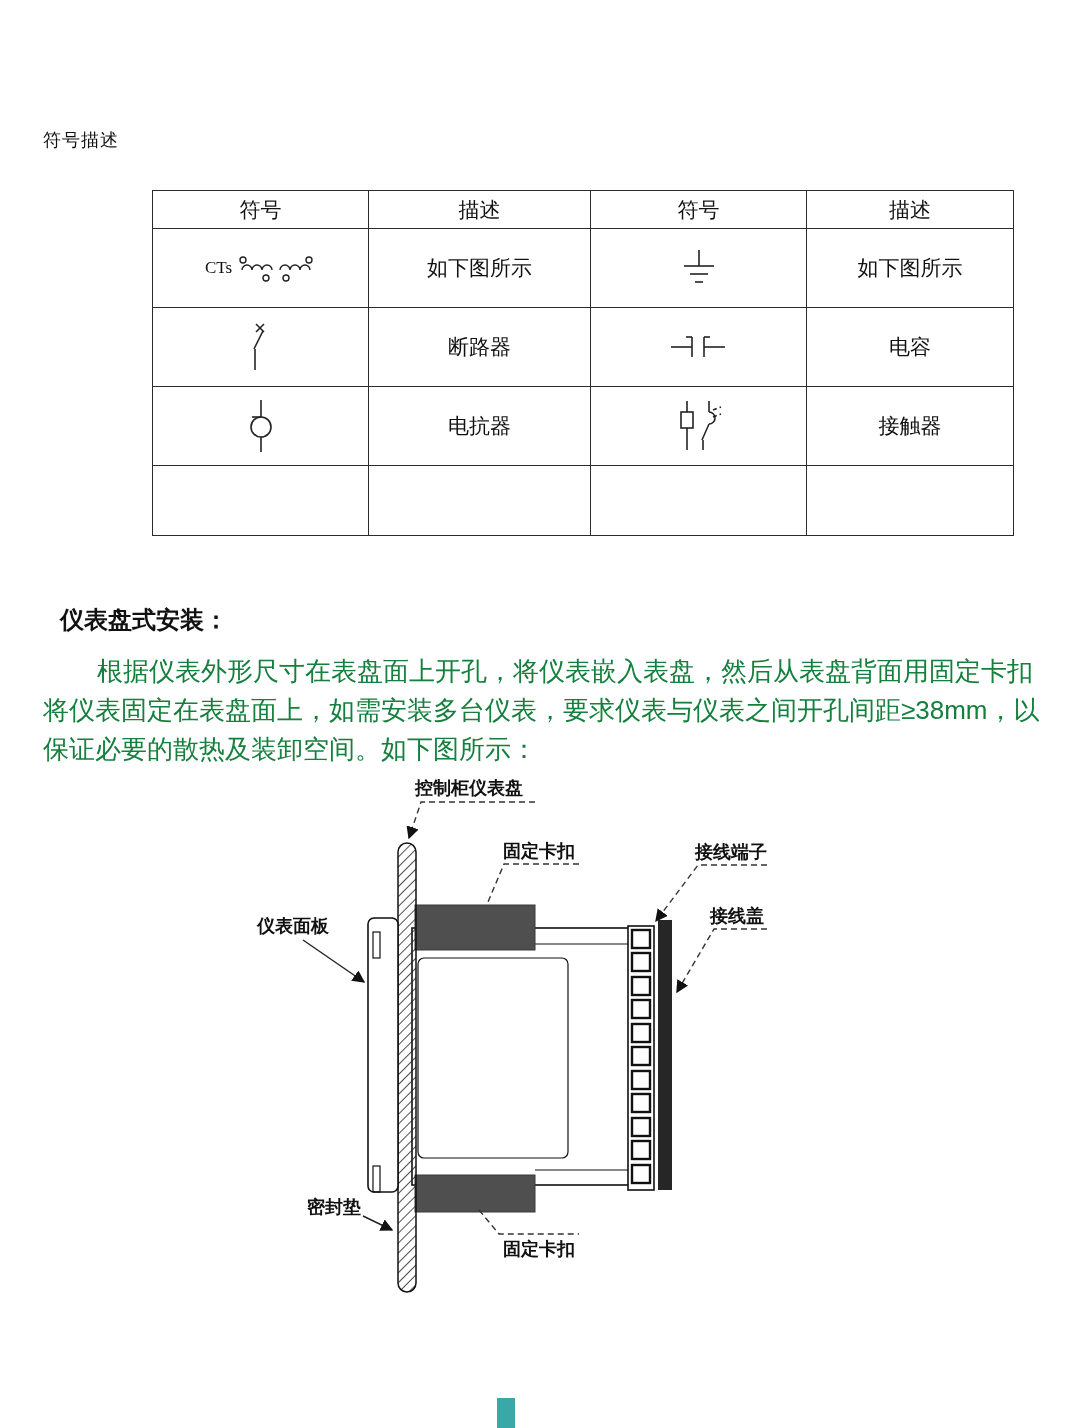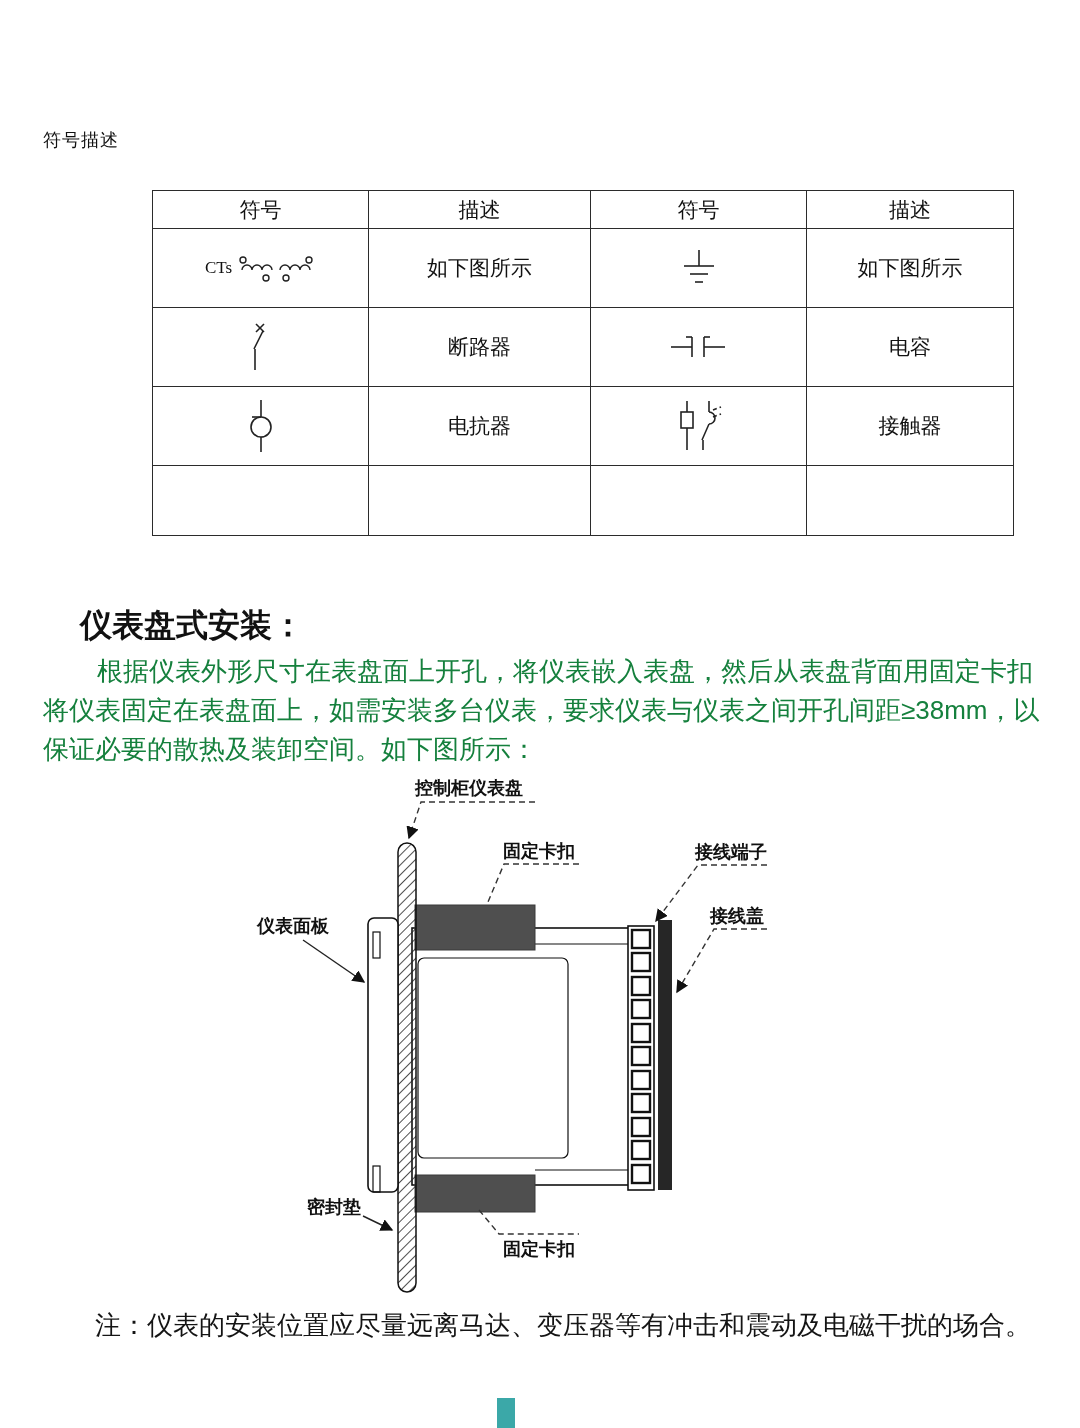--- a/index.html
+++ b/index.html
@@ -15,21 +15,21 @@
     vertical-align:middle; font-size:21px; font-weight:normal; }
   .sym-table tr.hrow { height:38px; }
   .sym-table tr.drow { height:79px; }
   .sym-table tr.erow { height:70px; }
   .symcell { line-height:0; }
   .cts-wrap { display:inline-flex; align-items:center; gap:4px; line-height:normal; }
   .cts-text { font-size:17px; font-family:"Liberation Serif", serif; }
   .icon svg { display:inline-block; vertical-align:middle; }
 
   .sans { font-family:"Liberation Sans", sans-serif; }
-  .install-title { position:absolute; left:80px; top:604px; font-size:32px; font-weight:700; }
+  .install-title { position:absolute; left:60px; top:604px; font-size:24px; font-weight:700; }
   .install-para { position:absolute; left:43px; top:652px; width:1014px;
     font-size:26px; line-height:39px; text-indent:54px; color:#15803d; }
   .note { position:absolute; left:95px; top:1308px; width:960px; font-size:26px; color:#141414; }
 
   .diagram { position:absolute; left:245px; top:772px; }
   .dlabel { font:600 18px "Liberation Sans", sans-serif; fill:#111; }
   .dash { fill:none; stroke:#333; stroke-width:1.4; stroke-dasharray:6 4; }
   .solidline { fill:none; stroke:#222; stroke-width:1.4; }
   .outline { fill:#ffffff; stroke:#111; stroke-width:1.6; }
   .thin { fill:none; stroke:#111; stroke-width:1.2; }
@@ -221,16 +221,15 @@
 
     <text class="dlabel" x="170" y="22">控制柜仪表盘</text>
     <text class="dlabel" x="258" y="85">固定卡扣</text>
     <text class="dlabel" x="450" y="86">接线端子</text>
     <text class="dlabel" x="465" y="150">接线盖</text>
     <text class="dlabel" x="12" y="160">仪表面板</text>
     <text class="dlabel" x="62" y="441">密封垫</text>
     <text class="dlabel" x="258" y="483">固定卡扣</text>
   </svg>
 
-  <div class="note sans">注：仪表的安装位置应尽量远离马达、变压器等有冲击和震动及电磁干扰的场合。</div>
 
   <div class="footer-mark"></div>
 </div>
 
 </body></html>

